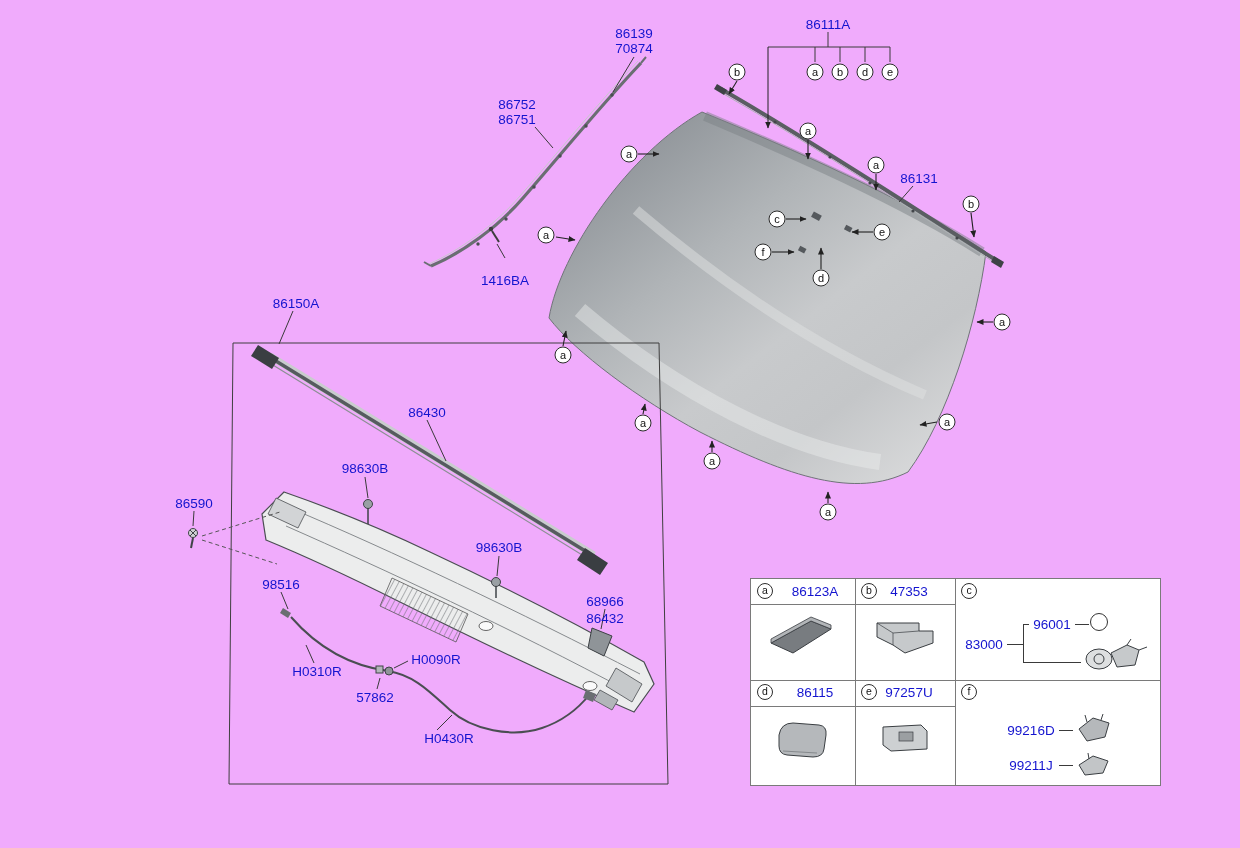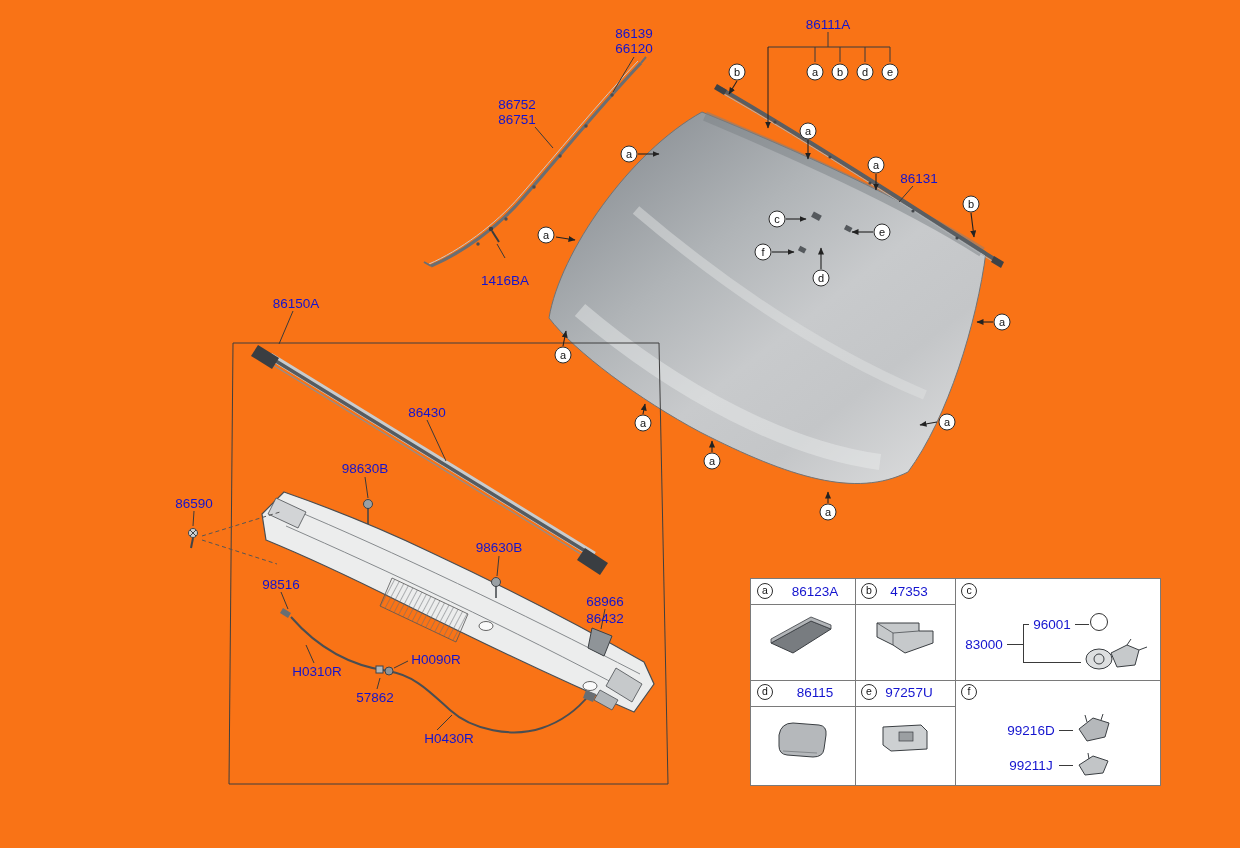--- a/index.html
+++ b/index.html
@@ -1,18 +1,18 @@
 <!DOCTYPE html>
 <html><head>
 <meta charset="utf-8">
 <style>
   *{margin:0;padding:0;box-sizing:border-box}
   html,body{background:#fff}
   body{font-family:"Liberation Sans",sans-serif;color:#111}
-  #stage{position:relative;width:1240px;height:848px;background:#f97316;overflow:hidden}
+  #stage{position:relative;width:1240px;height:848px;background:#f0abfc;overflow:hidden}
   svg.layer{position:absolute;left:0;top:0}
   .lbl{position:absolute;transform:translate(-50%,-50%);color:#1414cf;font-size:13.5px;line-height:15px;white-space:nowrap;cursor:pointer}
   .co{position:absolute;width:17px;height:17px;border:1.4px solid #2d2d2d;border-radius:50%;background:#fff;color:#111;
       font-size:11px;line-height:14.5px;text-align:center;transform:translate(-50%,-50%)}
   
   .ptable{position:absolute;left:750px;top:578px;width:411px;height:208px;border:1px solid #7a7a7a;background:#fff}
   .ptable .ln{position:absolute;background:#7a7a7a}
   .cot{position:absolute;width:16px;height:16px;border:1.3px solid #2d2d2d;border-radius:50%;background:#fff;
        font-size:10.5px;line-height:13.5px;text-align:center;color:#111}
   .pn{position:absolute;color:#1414cf;font-size:13.5px;line-height:17px;text-align:center;cursor:pointer}
@@ -167,21 +167,21 @@
       <line x1="563" y1="346" x2="566" y2="331" marker-end="url(#ah)"></line>
       <line x1="993" y1="322" x2="977" y2="322" marker-end="url(#ah)"></line>
       <line x1="643" y1="414" x2="645" y2="404" marker-end="url(#ah)"></line>
       <line x1="937" y1="422" x2="920" y2="425" marker-end="url(#ah)"></line>
       <line x1="712" y1="452" x2="712" y2="441" marker-end="url(#ah)"></line>
       <line x1="828" y1="503" x2="828" y2="492" marker-end="url(#ah)"></line>
     </g>
   </svg>
 
   <div class="lbl" style="left:634px;top:33px">86139</div>
-  <div class="lbl" style="left:634px;top:48px">66120</div>
+  <div class="lbl" style="left:634px;top:48px">70874</div>
   <div class="lbl" style="left:517px;top:104px">86752</div>
   <div class="lbl" style="left:517px;top:119px">86751</div>
   <div class="lbl" style="left:505px;top:280px">1416BA</div>
   <div class="lbl" style="left:828px;top:24px">86111A</div>
   <div class="lbl" style="left:919px;top:178px">86131</div>
   <div class="lbl" style="left:296px;top:303px">86150A</div>
   <div class="lbl" style="left:427px;top:412px">86430</div>
   <div class="lbl" style="left:365px;top:468px">98630B</div>
   <div class="lbl" style="left:194px;top:503px">86590</div>
   <div class="lbl" style="left:281px;top:584px">98516</div>

